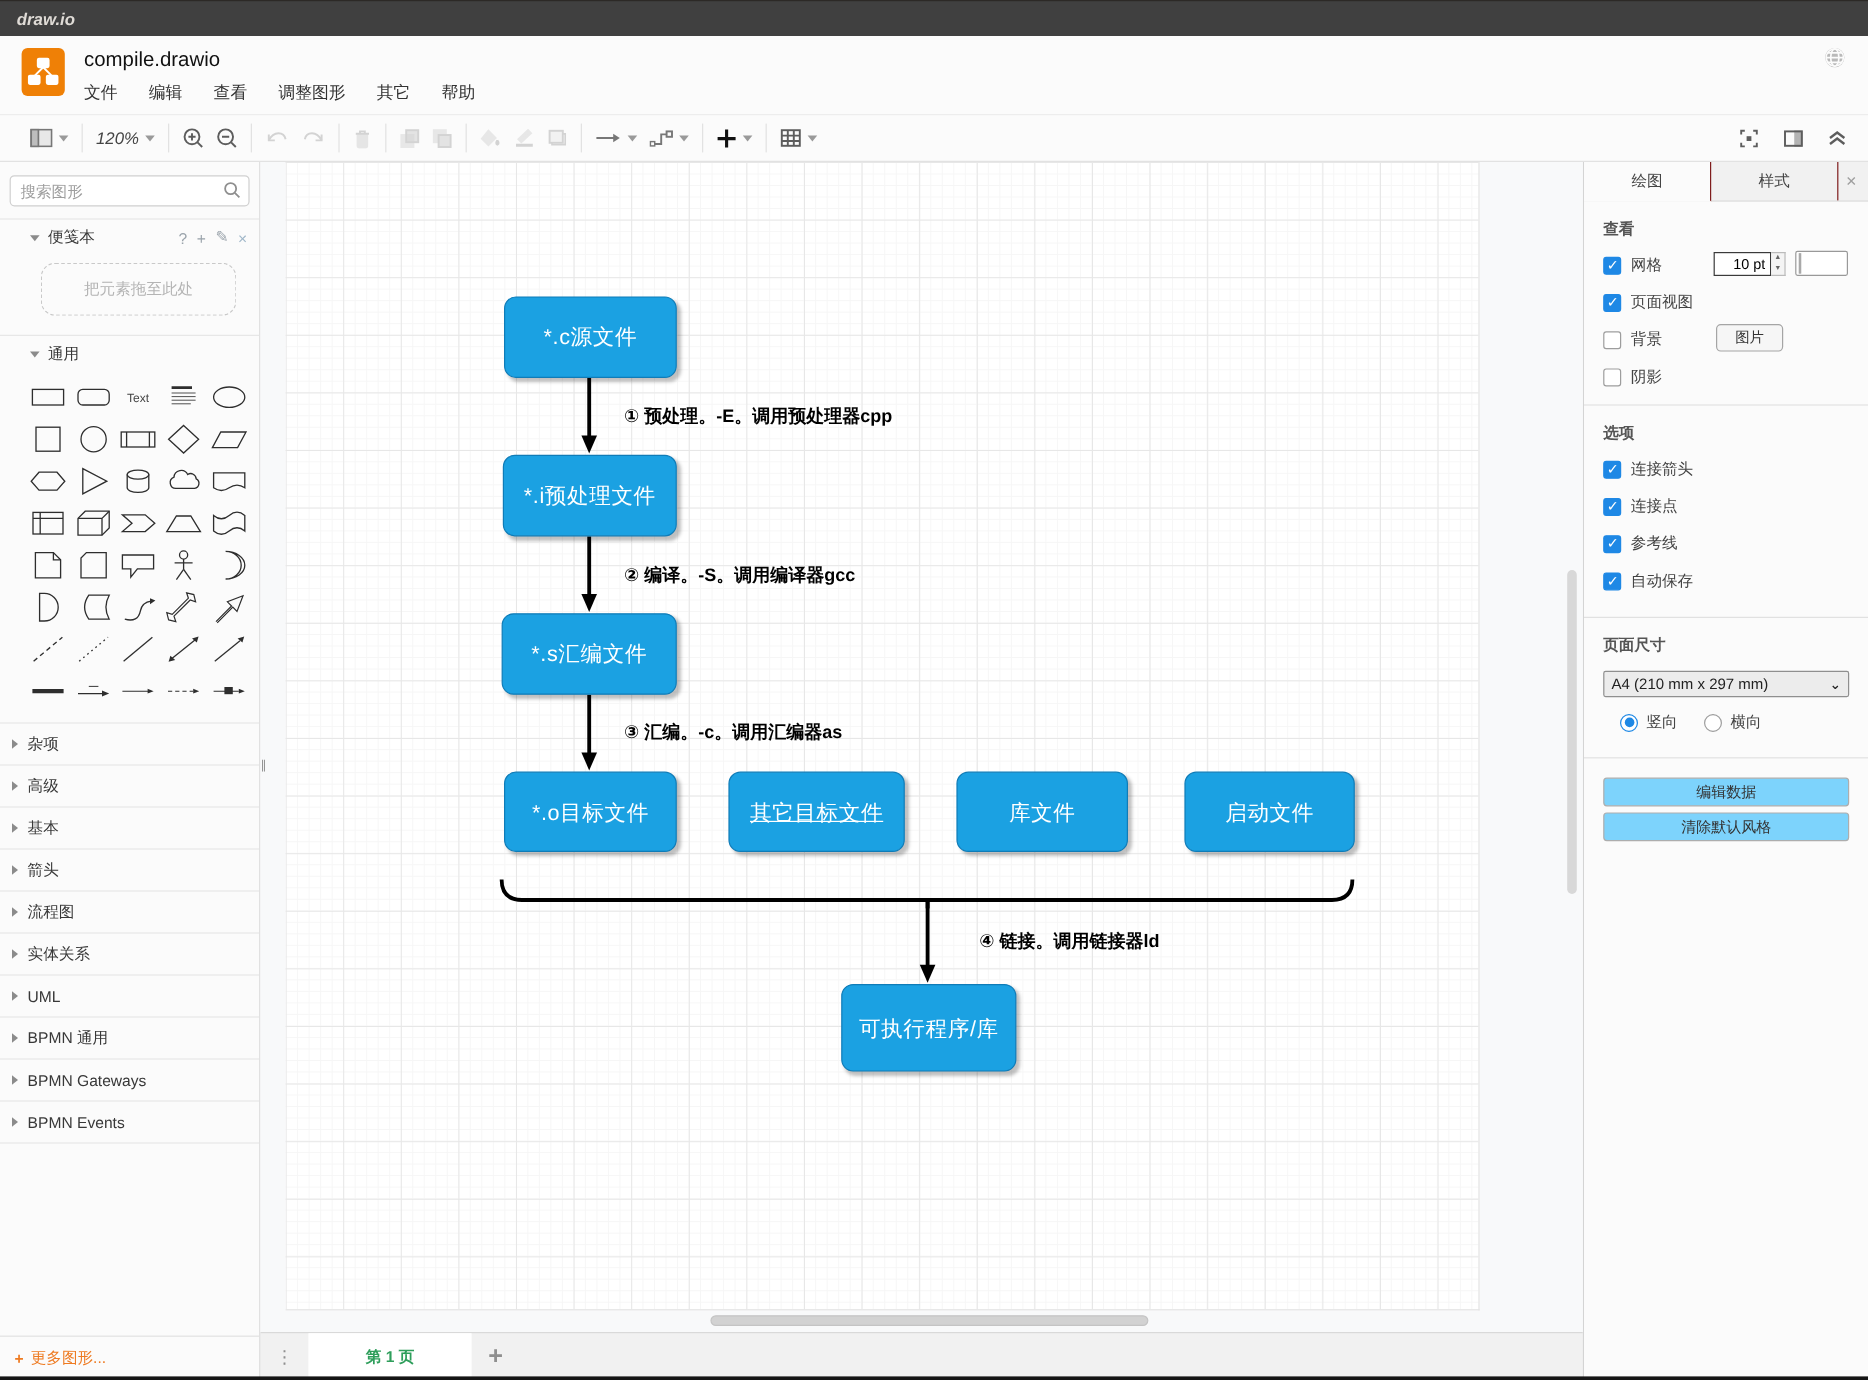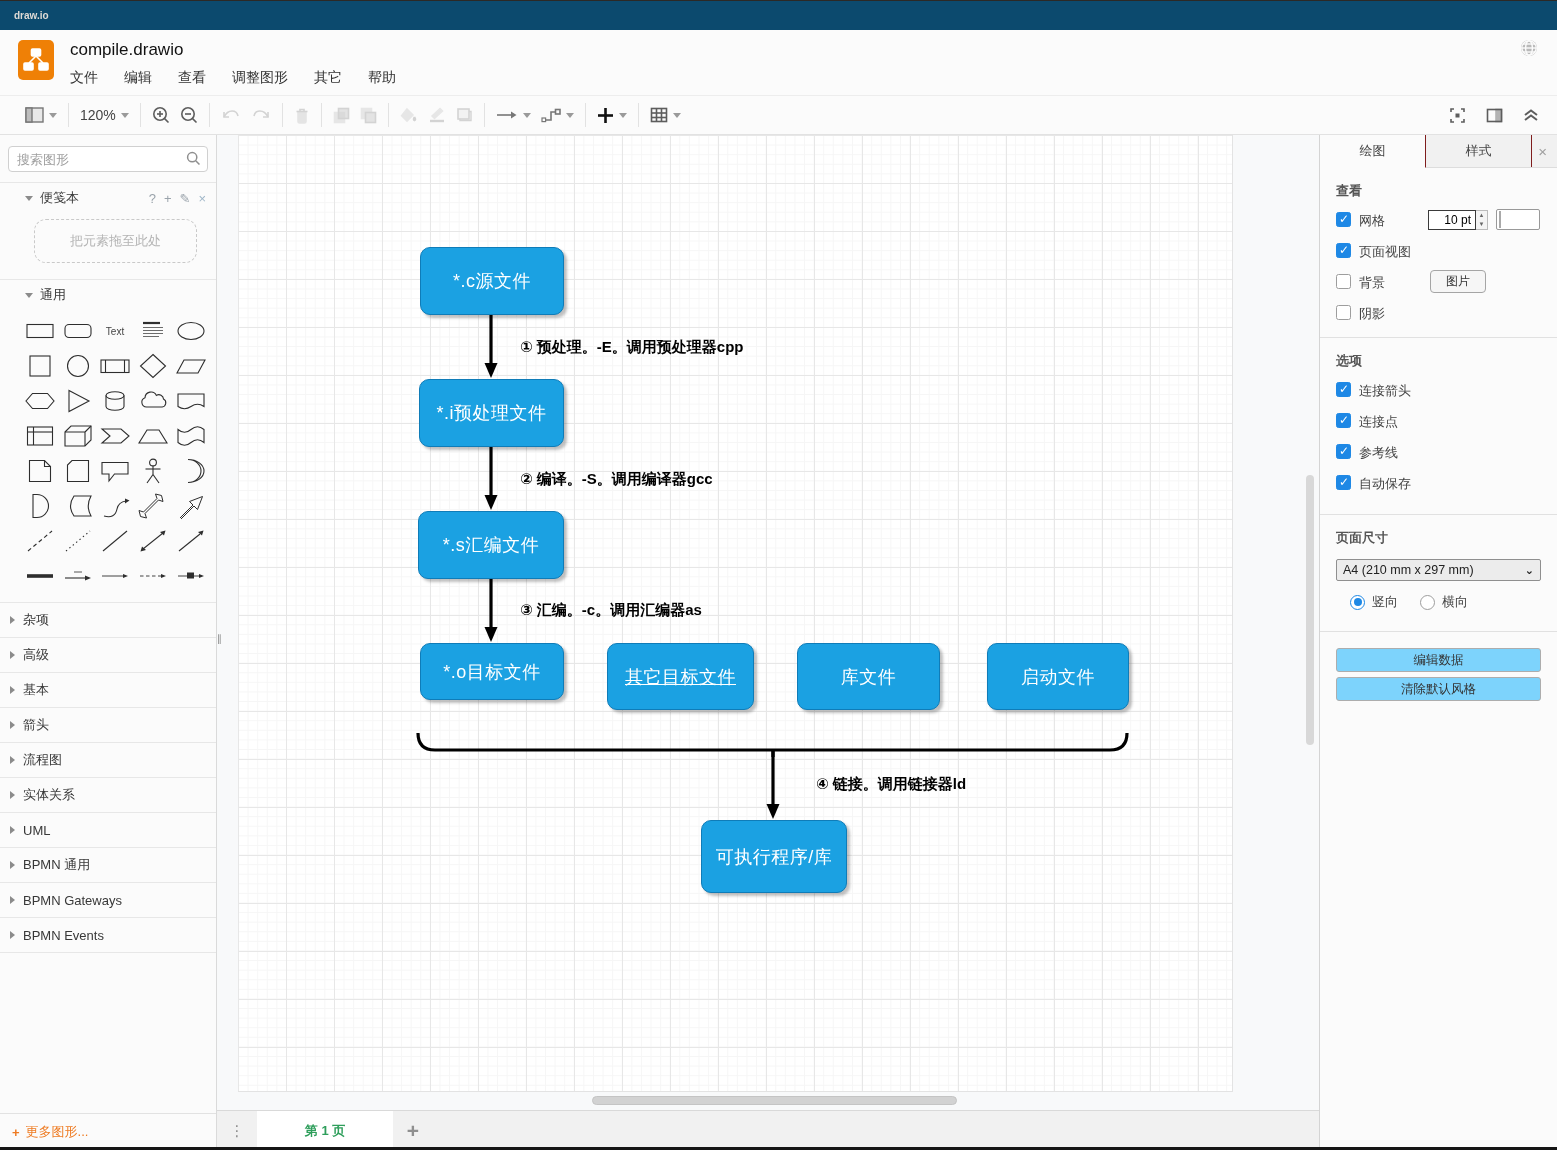--- a/index.html
+++ b/index.html
@@ -1,41 +1,41 @@
 <!DOCTYPE html>
 <html><head>
 <meta charset="utf-8">
 <style>
   * { margin:0; padding:0; box-sizing:border-box; }
   html,body { width:1557px; height:1150px; overflow:hidden; }
   body { font-family:"Liberation Sans","DejaVu Sans",sans-serif; background:#fbfbfb; color:#333; position:relative; }
   .app { width:1557px; height:1150px; display:flex; flex-direction:column; }
 
   
-  .titlebar { height:30px; background:#0c4a6e; color:#dfdbd6; display:flex; align-items:center;
-              padding-left:14px; font-size:10px; font-weight:bold; flex:0 0 auto; border-top:1px solid #2c2926;}
+  .titlebar { height:30px; background:#404040; color:#dfdbd6; display:flex; align-items:center;
+              padding-left:14px; font-size:14px; font-weight:bold; flex:0 0 auto; border-top:1px solid #2c2926;font-style:italic;}
 
   
   .header { height:65px; background:#fbfbfb; display:flex; align-items:flex-start; padding:10px 14px 0 18px; flex:0 0 auto; position:relative;}
   .logo { width:36px; height:40px; border-radius:5px; background:#ef8006; margin-right:16px; display:flex; align-items:center; justify-content:center; }
   .header-text { display:flex; flex-direction:column; }
   .doc-title { font-size:17px; color:#111; margin-top:0px; }
   .menu-bar { display:flex; gap:26px; margin-top:9px;align-items:flex-end; }
   .menu-item { font-size:14px; color:#333; cursor:default; }
   .globe { position:absolute; right:18px; top:8px; color:#9d9d9d; }
 
   
   .toolbar { height:40px; background:#fbfbfb; border-top:1px solid #ededed; border-bottom:1px solid #e2e2e2;
              display:flex; align-items:center; padding:0 10px 0 14px; flex:0 0 auto; }
   .tb-group { display:flex; align-items:center; gap:6px; padding:0 9px; }
   .tb-sep { width:1px; height:24px; background:#e2e2e2; }
   .tb-btn { display:flex; align-items:center; gap:3px; padding:3px 2px; border-radius:3px; }
   .tb-btn svg { display:block; }
   .caret { width:0; height:0; border-left:4px solid transparent; border-right:4px solid transparent; border-top:5px solid #9a9a9a; margin-left:2px;}
-  .zoom-label { font-size:14px; color:#444; }
+  .zoom-label { font-size:14px; color:#444;font-style:italic; }
   .tb-right { margin-left:auto; display:flex; align-items:center; gap:16px; padding-right:6px;}
 
   
   .main { flex:1; display:flex; min-height:0; }
 
   
   .sidebar { width:217px; background:#fbfbfb; border-right:1px solid #dadada; display:flex; flex-direction:column; position:relative; }
   .search-wrap { padding:11px 8px 10px 8px; }
   .search-box { position:relative; }
   .search-box input { width:100%; height:26px; border:1px solid #d0d0d0; border-radius:4px; padding:0 26px 0 8px;
@@ -84,21 +84,21 @@
   .pb-add { width:40px; display:flex; align-items:center; justify-content:center; color:#8f8f8f; font-size:21px; font-weight:bold;}
 
   
   .rpanel { width:238px; background:#fbfbfb; border-left:1px solid #d4d4d4; display:flex; flex-direction:column; font-size:13px; }
   .rtabs { height:33px; display:flex; background:#f1f1f1; border-bottom:1px solid #ddd; flex:0 0 auto;}
   .rtab { width:106px; display:flex; align-items:center; justify-content:center; color:#444; border-right:1px solid #7f1d1d; }
   .rtab.active { background:#fbfbfb; border-bottom:1px solid #fbfbfb; margin-bottom:-1px; }
   .rtab-close { flex:1; display:flex; align-items:center; justify-content:flex-end; padding-right:10px; color:#9f9f9f; font-size:15px;}
   .rsec { padding:14px 16px 4px 16px; }
   .rsec-title { font-weight:bold; color:#555; margin-bottom:12px; }
-  .chk-row { display:flex; gap:8px; margin-bottom:13px; position:relative; min-height:16px;}
+  .chk-row { display:flex; align-items:center; gap:8px; margin-bottom:13px; position:relative; min-height:16px;}
   .chkbox { width:15px; height:15px; border-radius:2.5px; border:1px solid #9d9d9d; background:#fff; flex:0 0 auto; position:relative;}
   .chkbox.on { background:#1e88e5; border-color:#1e88e5; }
   .chkbox.on::after { content:"✓"; position:absolute; left:2px; top:-1px; color:#fff; font-size:12px; font-weight:bold;}
   .chk-label { color:#444; }
   .grid-size { position:absolute; left:92px; top:-3px; display:flex; align-items:center;}
   .grid-size input { width:48px; height:20px; border:1px solid #3a3a3a; font-size:12px; text-align:right; padding-right:4px; font-family:inherit; background:#fff;}
   .spinner { width:12px; height:20px; border:1px solid #bbb; border-left:none; display:flex; flex-direction:column; background:#f4f4f4;}
   .spinner span { flex:1; display:flex; align-items:center; justify-content:center; font-size:6px; color:#666; line-height:1;}
   .swatch-btn { margin-left:8px; width:44px; height:21px; border:1px solid #999; border-radius:2px; background:#fff; padding:2px; }
   .swatch-inner { width:100%; height:100%; background:#d4d4d4; border:1px solid #a9a9a9; }
@@ -697,21 +697,21 @@
             <polygon points="274,507 267.5,492 280.5,492" fill="#000"></polygon>
             <line x1="556" y1="616" x2="556" y2="671" stroke="#000" stroke-width="3.2"></line>
             <polygon points="556,684 549.5,669 562.5,669" fill="#000"></polygon>
             <path d="M201,598 Q201,615 218,615 L893,615 Q910,615 910,598" fill="none" stroke="#000" stroke-width="3.2"></path>
             <line x1="556" y1="615" x2="556" y2="622" stroke="#000" stroke-width="3.2"></line>
           </svg>
         <div id="nodes-layer">
             <div class="flow-node" style="left: 203px; top: 112px; width: 144px; height: 68px; background: rgb(27, 161, 226); border: 1.5px solid rgb(15, 124, 184);">*.c源文件</div>
             <div class="flow-node" style="left: 202px; top: 244px; width: 145px; height: 68px; background: rgb(27, 161, 226); border: 1.5px solid rgb(15, 124, 184);">*.i预处理文件</div>
             <div class="flow-node" style="left: 201px; top: 376px; width: 146px; height: 68px; background: rgb(27, 161, 226); border: 1.5px solid rgb(15, 124, 184);">*.s汇编文件</div>
-            <div class="flow-node" style="left: 203px; top: 508px; width: 144px; height: 57px; background: rgb(27, 161, 226); border: 1.5px solid rgb(15, 124, 184);">*.o目标文件</div>
+            <div class="flow-node" style="left: 203px; top: 508px; width: 144px; height: 67px; background: rgb(27, 161, 226); border: 1.5px solid rgb(15, 124, 184);">*.o目标文件</div>
             <div class="flow-node" style="left: 390px; top: 508px; width: 147px; height: 67px; background: rgb(27, 161, 226); border: 1.5px solid rgb(15, 124, 184); text-decoration: underline;">其它目标文件</div>
             <div class="flow-node" style="left: 580px; top: 508px; width: 143px; height: 67px; background: rgb(27, 161, 226); border: 1.5px solid rgb(15, 124, 184);">库文件</div>
             <div class="flow-node" style="left: 770px; top: 508px; width: 142px; height: 67px; background: rgb(27, 161, 226); border: 1.5px solid rgb(15, 124, 184);">启动文件</div>
             <div class="flow-node" style="left: 484px; top: 685px; width: 146px; height: 73px; background: rgb(27, 161, 226); border: 1.5px solid rgb(15, 124, 184);">可执行程序/库</div>
             <div class="edge-label" style="left: 303px; top: 203px;">① 预处理。-E。调用预处理器cpp</div>
             <div class="edge-label" style="left: 303px; top: 335px;">② 编译。-S。调用编译器gcc</div>
             <div class="edge-label" style="left: 303px; top: 466px;">③ 汇编。-c。调用汇编器as</div>
             <div class="edge-label" style="left: 599px; top: 640px;">④ 链接。调用链接器ld</div>
           </div>
         <div class="hscroll"></div>

